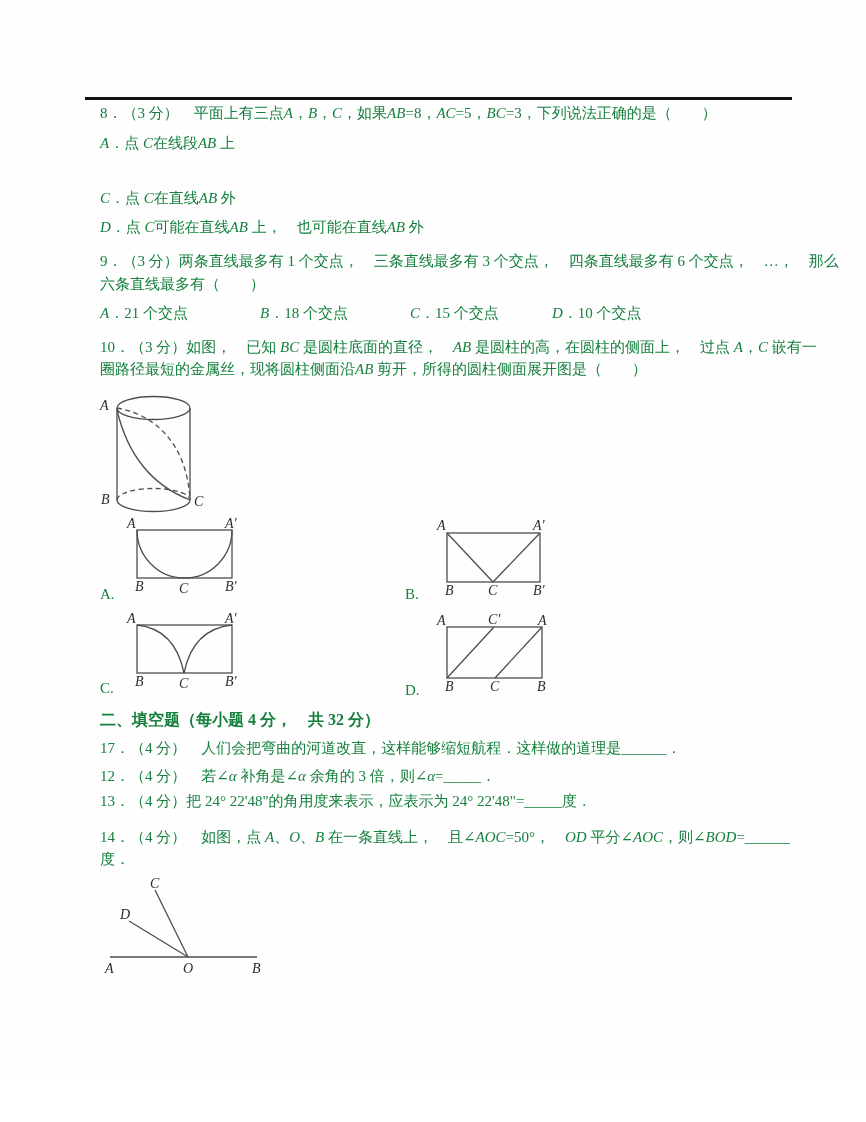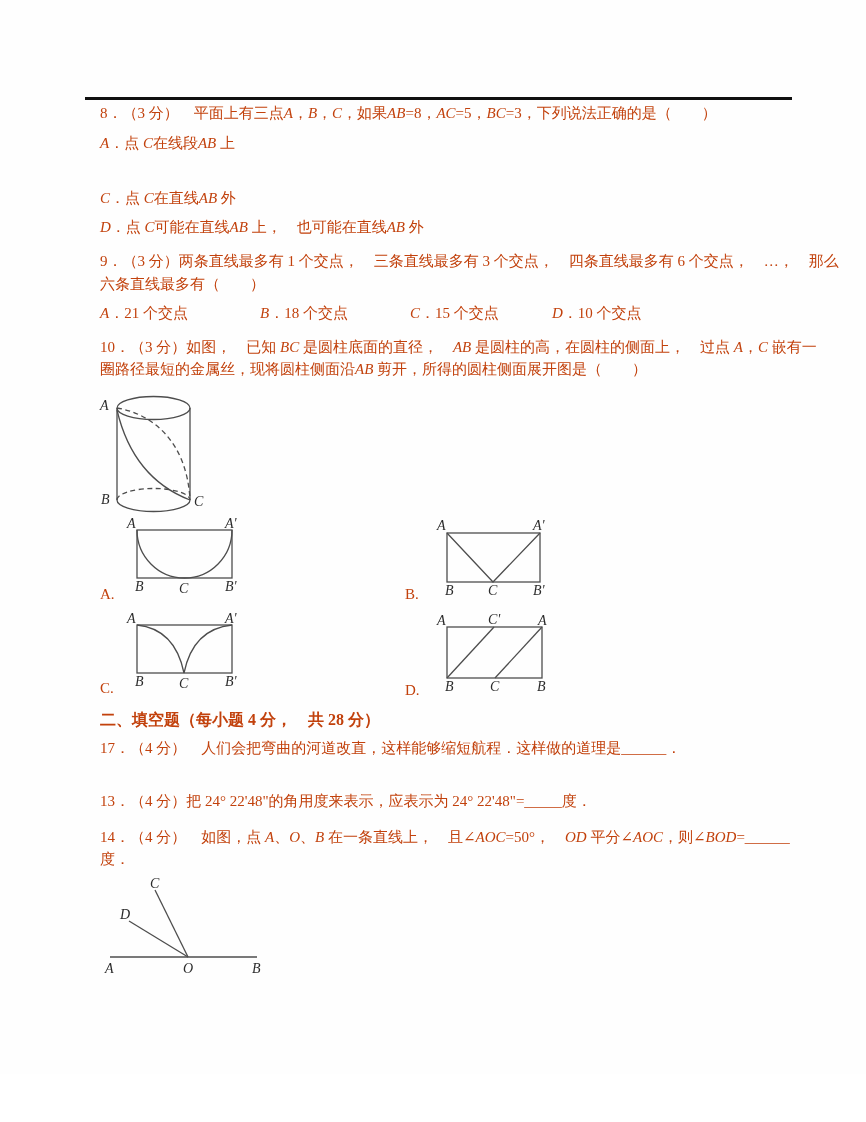--- a/index.html
+++ b/index.html
@@ -1,17 +1,17 @@
 <!DOCTYPE html>
 <html><head>
 <meta charset="utf-8">
 <style>
   html,body{margin:0;padding:0;background:#ffffff;}
   .page{position:relative;width:866px;height:1074px;background:#fefefe;overflow:hidden;
-        font-family:"Liberation Serif","DejaVu Serif",serif;color:#c2410c;}
+        font-family:"Liberation Serif","DejaVu Serif",serif;color:#15803d;}
   .t{position:absolute;white-space:nowrap;font-size:15px;line-height:20px;}
   .t i{font-style:italic;}
   .bold{font-weight:bold;font-size:16px;}
   .rule{position:absolute;top:97px;left:85px;width:707px;height:3px;background:#111;}
   .fig{position:absolute;}
   .fig .shape{fill:none;stroke:#4d4d4d;stroke-width:1.3;}
   .fig .dash{stroke-dasharray:5 3.5;}
   .fig text{font-family:"Liberation Serif","DejaVu Serif",serif;font-style:italic;
             font-size:14px;fill:#2b2b2b;}
 </style>
@@ -90,23 +90,24 @@
     <line class="shape" x1="95" y1="65" x2="142" y2="14"></line>
     <text x="37" y="12">A</text>
     <text x="88" y="11">C'</text>
     <text x="138" y="12">A</text>
     <text x="45" y="78">B</text>
     <text x="90" y="78">C</text>
     <text x="137" y="78">B</text>
   </svg>
   <div class="t" style="top:680px;left:405px">D.</div>
 
-  <div class="t bold" style="top:710px;left:100px">二、填空题（每小题 4 分，　共 28 分）</div>
+  <div class="t bold" style="top:710px;left:100px">二、填空题（每小题 4 分，　共 32 分）</div>
 
   <div class="t" style="top:738px;left:100px">17．（4 分）　人们会把弯曲的河道改直，这样能够缩短航程．这样做的道理是______．</div>
+  <div class="t" style="top:766px;left:100px">12．（4 分）　若∠<i>α</i> 补角是∠<i>α</i> 余角的 3 倍，则∠<i>α</i>=_____．</div>
   <div class="t" style="top:791px;left:100px">13．（4 分）把 24° 22'48"的角用度来表示，应表示为 24° 22'48"=_____度．</div>
 
   <div class="t" style="top:827px;left:100px">14．（4 分）　如图，点 <i>A</i>、<i>O</i>、<i>B</i> 在一条直线上，　且∠<i>AOC</i>=50°，　<i>OD</i> 平分∠<i>AOC</i>，则∠<i>BOD</i>=______</div>
   <div class="t" style="top:849px;left:100px">度．</div>
 
   <svg class="fig" style="left:95px;top:876px" width="190" height="105" viewBox="0 0 190 105">
     <line class="shape" x1="15" y1="81" x2="162" y2="81"></line>
     <line class="shape" x1="93" y1="81" x2="60" y2="14"></line>
     <line class="shape" x1="93" y1="81" x2="34" y2="45"></line>
     <text x="55" y="12">C</text>

